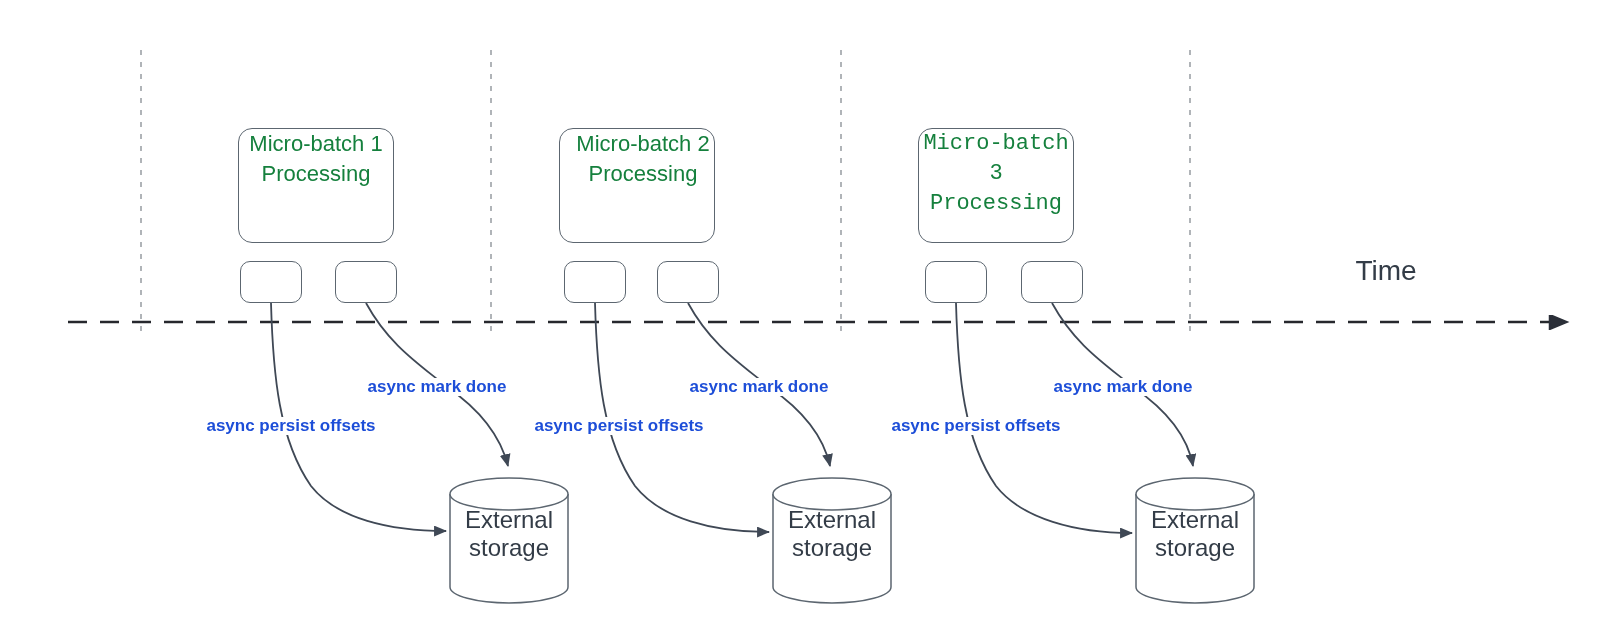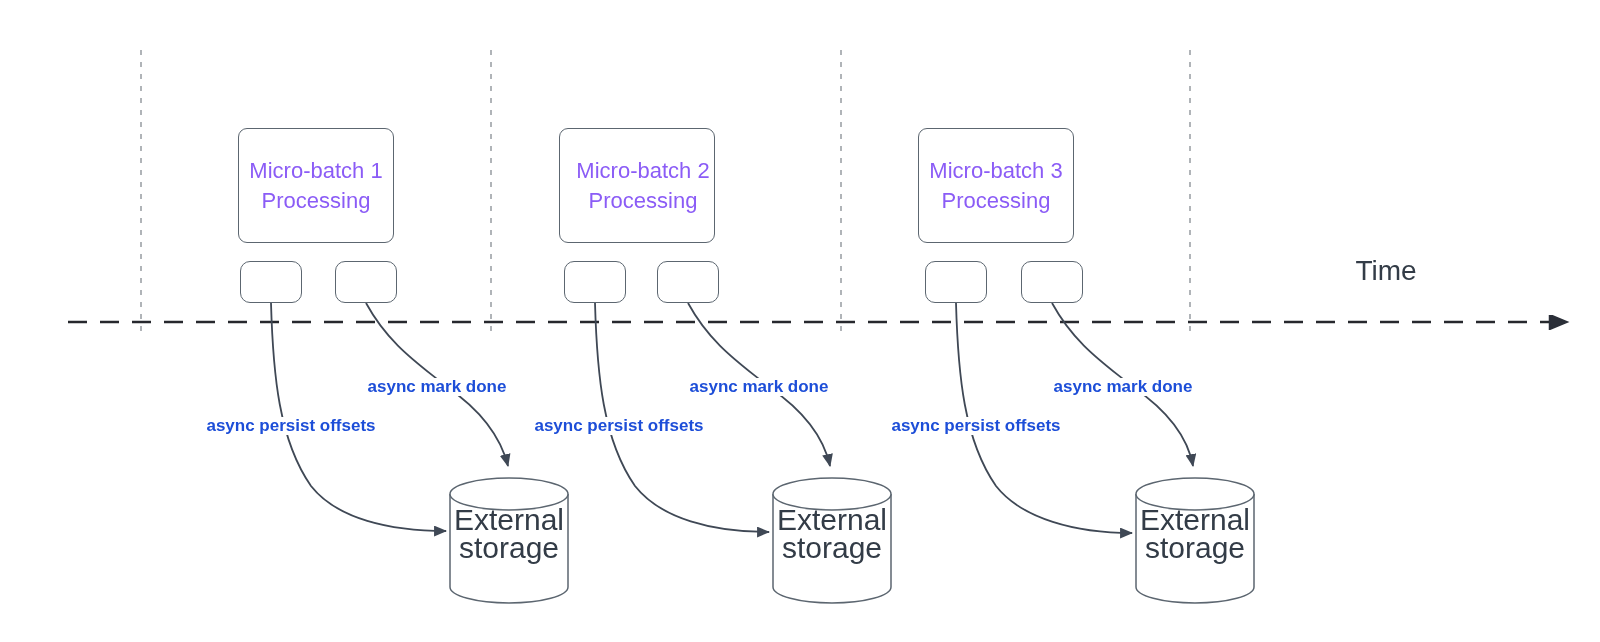--- a/index.html
+++ b/index.html
@@ -13,28 +13,28 @@
   }
   .layer-svg {
     position: absolute;
     left: 0; top: 0;
     width: 1600px; height: 642px;
   }
   .batch-box {
     position: absolute;
     width: 156px; height: 115px;
     border: 1.5px solid #5c6670;
-    border-radius: 9px;
+    border-radius: 14px;
     background: #ffffff;
     box-sizing: border-box;
     display: flex;
     flex-direction: column;
     align-items: center;
-    justify-content: center;
-    color: #8b5cf6;
+    justify-content: flex-start;
+    color: #15803d;
     font-size: 22px;
     line-height: 30px;
     text-align: center;
   }
   .mini-box {
     position: absolute;
     width: 62px; height: 42px;
     border: 1.5px solid #5c6670;
     border-radius: 10px;
     background: #ffffff;
@@ -48,21 +48,21 @@
     font-size: 17px;
     font-weight: bold;
     white-space: nowrap;
     padding: 0 3px;
     line-height: 18px;
   }
   .storage-label {
     position: absolute;
     transform: translateX(-50%);
     color: #333c47;
-    font-size: 30px;
+    font-size: 24px;
     line-height: 28px;
     text-align: center;
     white-space: nowrap;
   }
   .time-label {
     position: absolute;
     transform: translateX(-50%);
     color: #333c47;
     font-size: 28px;
     white-space: nowrap;
@@ -138,21 +138,21 @@
   </div>
   <div class="mini-box" style="left:564px; top:261px;"></div>
   <div class="mini-box" style="left:657px; top:261px;"></div>
   <div class="async-label" style="left:619px; top:417px;">async persist offsets</div>
   <div class="async-label" style="left:759px; top:378px;">async mark done</div>
   <div class="storage-label" style="left:832px; top:506px;">
     <div>External</div>
     <div>storage</div>
   </div>
 
-  <div class="batch-box" style="left:918px; top:128px;">
+  <div class="batch-box" style="left:918px; top:128px;font-family:Liberation Mono, monospace;">
     <span>Micro-batch 3</span>
     <span>Processing</span>
   </div>
   <div class="mini-box" style="left:925px; top:261px;"></div>
   <div class="mini-box" style="left:1021px; top:261px;"></div>
   <div class="async-label" style="left:976px; top:417px;">async persist offsets</div>
   <div class="async-label" style="left:1123px; top:378px;">async mark done</div>
   <div class="storage-label" style="left:1195px; top:506px;">
     <div>External</div>
     <div>storage</div>

